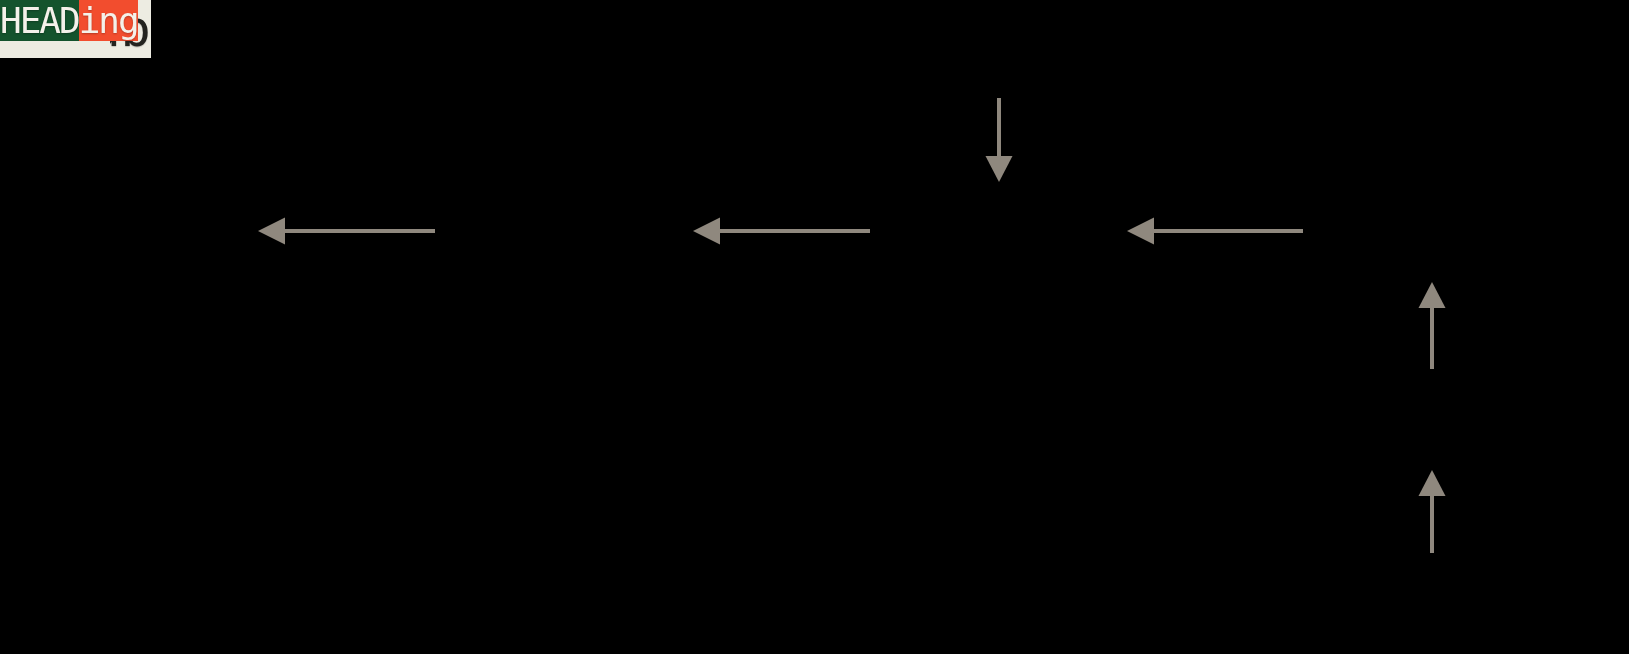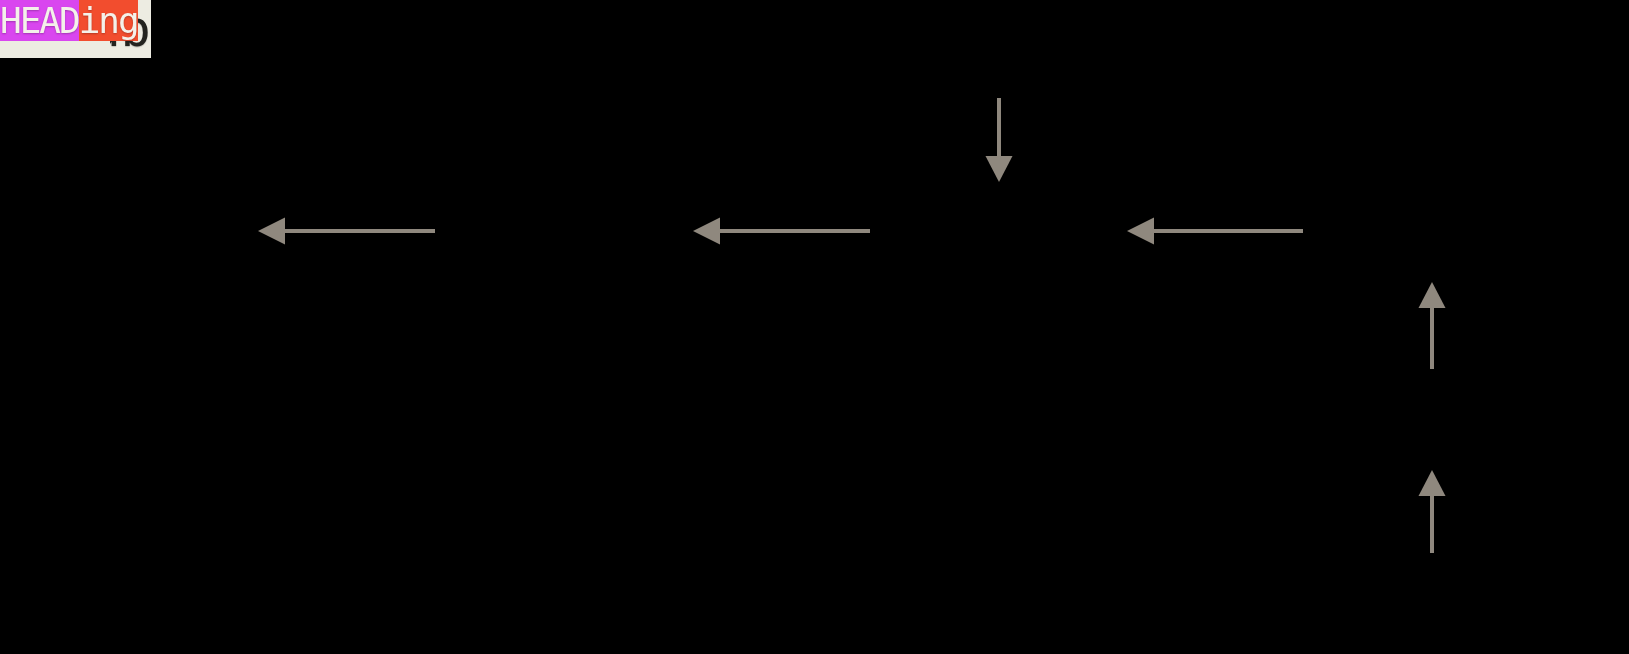--- a/index.html
+++ b/index.html
@@ -36,21 +36,21 @@
     letter-spacing: 0;
   }
   .ref-box {
     font-family: "DejaVu Sans Mono", monospace;
     font-size: 36px;
     letter-spacing: -2px;
     color: #f4f1ea;
     text-shadow: 0 1px 2px rgba(0,0,0,0.25);
   }
   .branch-box { background: #f24d2e; }
-  .head-box   { background: #d946ef; }
+  .head-box   { background: #14532d; }
 
   
   #commit-98ca9 { left: 0;    top: 182; width: 258; height: 98; }
   #commit-34ac2 { left: 435;  top: 182; width: 258; height: 98; }
   #commit-f30ab { left: 870;  top: 182; width: 258; height: 98; }
   #commit-87ab2 { left: 1303; top: 182; width: 256; height: 98; }
 
   #ref-master  { left: 871;  top: 0;   width: 317; height: 98; }
   #ref-testing { left: 1305; top: 369; width: 318; height: 99; }
   #ref-head    { left: 1305; top: 553; width: 318; height: 95; }

